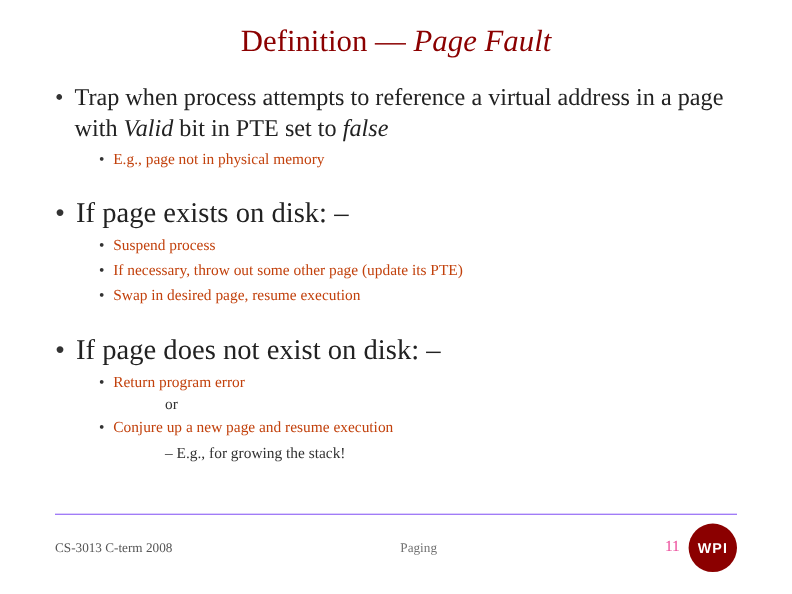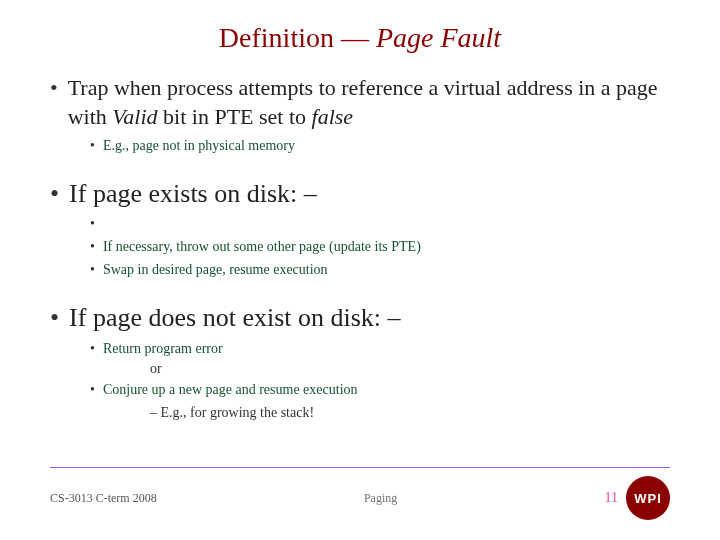--- a/index.html
+++ b/index.html
@@ -77,21 +77,21 @@
 
     .bullet-l2 .bullet-dot {
       font-size: 14px;
       line-height: 1.5;
       color: #333;
       flex-shrink: 0;
     }
 
     .bullet-l2 .bullet-text {
       font-size: 14px;
-      color: #14532d;
+      color: #c2410c;
       line-height: 1.5;
     }
 
     .medium-bullet {
       display: flex;
       align-items: flex-start;
       gap: 10px;
       margin-bottom: 4px;
     }
 
@@ -206,20 +206,21 @@
     </div>
 
     <div class="section-group">
       <div class="medium-bullet">
         <span class="bullet-dot">•</span>
         <span class="bullet-text-medium">If page exists on disk: –</span>
       </div>
       <div class="bullet-l2-group">
         <div class="bullet-l2">
           <span class="bullet-dot">•</span>
+          <span class="bullet-text">Suspend process</span>
         </div>
         <div class="bullet-l2">
           <span class="bullet-dot">•</span>
           <span class="bullet-text">If necessary, throw out some other page (update its PTE)</span>
         </div>
         <div class="bullet-l2">
           <span class="bullet-dot">•</span>
           <span class="bullet-text">Swap in desired page, resume execution</span>
         </div>
       </div>

